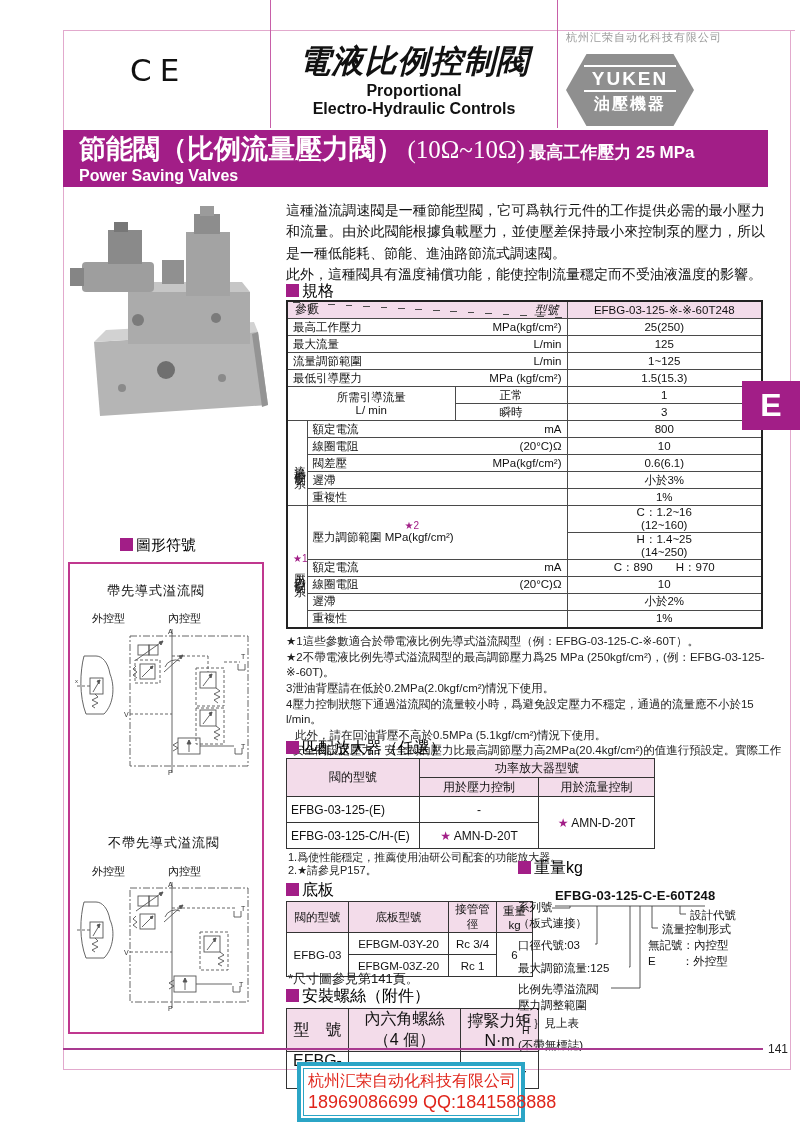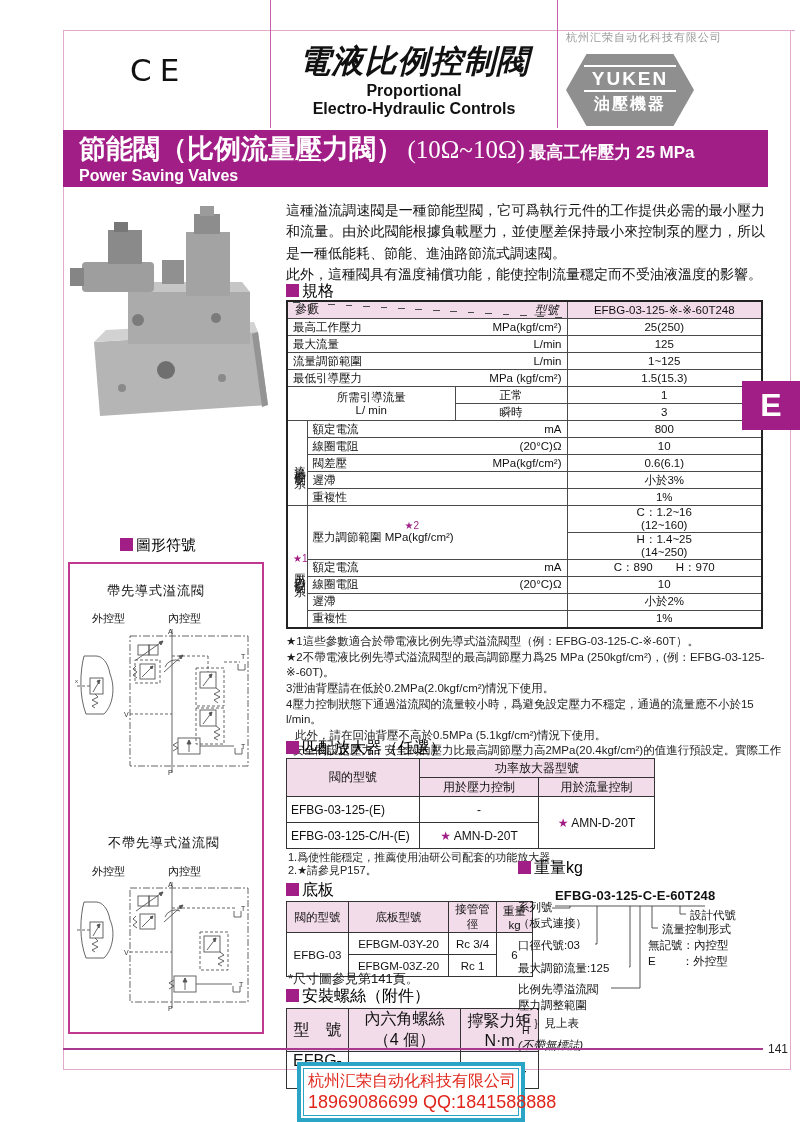--- a/index.html
+++ b/index.html
@@ -517,21 +517,21 @@
   </svg>
   <div class="mm-lab" style="left:518px;top:900px;">系列號</div>
   <div class="mm-lab" style="left:518px;top:916px;">（板式連接）</div>
   <div class="mm-lab" style="left:518px;top:938px;">口徑代號:03</div>
   <div class="mm-lab" style="left:518px;top:961px;">最大調節流量:125</div>
   <div class="mm-lab" style="left:518px;top:982px;">比例先導溢流閥</div>
   <div class="mm-lab" style="left:518px;top:998px;">壓力調整範圍</div>
   <div class="mm-lab" style="left:522px;top:1012px;font-size:10.5px;">C</div>
   <div class="mm-lab" style="left:522px;top:1024px;font-size:10.5px;">H</div>
   <div class="mm-lab" style="left:533px;top:1016px;">｝見上表</div>
-  <div class="mm-lab" style="left:518px;top:1038px;font-style:italic;">(不帶無標誌)</div>
+  <div class="mm-lab" style="left:518px;top:1038px;">(不帶無標誌)</div>
   <div class="mm-lab" style="left:690px;top:908px;">設計代號</div>
   <div class="mm-lab" style="left:662px;top:922px;">流量控制形式</div>
   <div class="mm-lab" style="left:648px;top:938px;">無記號：內控型</div>
   <div class="mm-lab" style="left:648px;top:954px;">E　　 ：外控型</div>
 
   <div class="foot-line"></div>
   <div class="pageno">141</div>
   <div class="stamp">
     <div class="inner">
       <div class="l1">杭州汇荣自动化科技有限公司</div>

